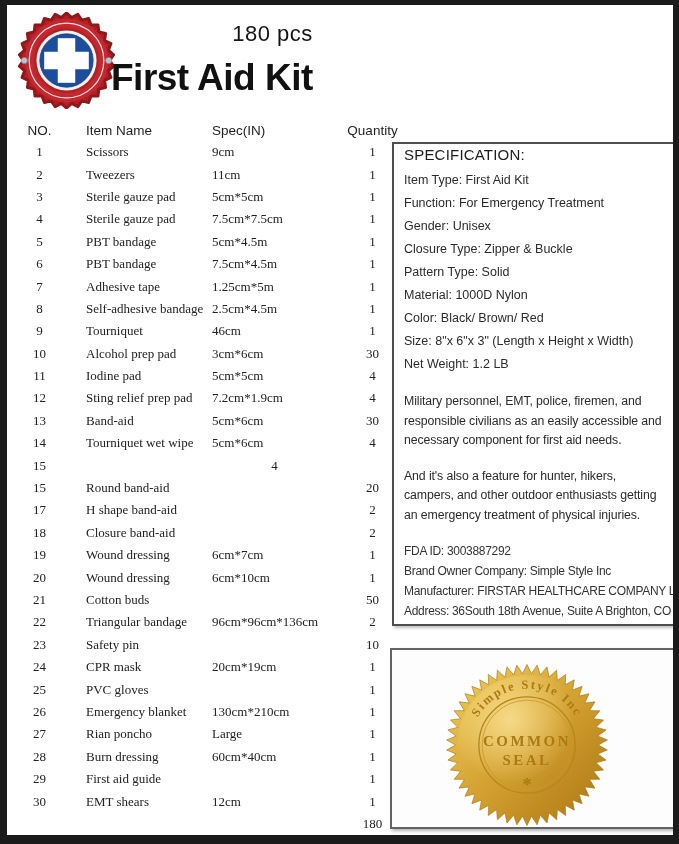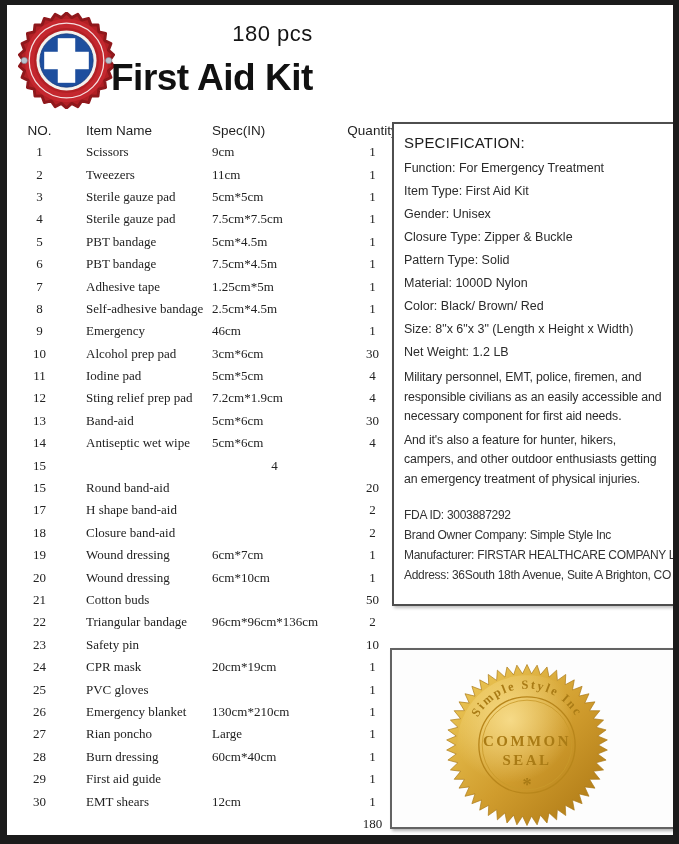--- a/index.html
+++ b/index.html
@@ -24,30 +24,30 @@
   .t-head,.t-row,.t-total{display:grid;grid-template-columns:45px 150px 125px 71px;align-items:center;}
   .t-head{height:22px;font-size:13.5px;color:#1f1f1f;font-family:"Liberation Sans",sans-serif;}
   .t-row,.t-total{height:22.4px;font-size:13px;font-family:"Liberation Serif",serif;color:#222;}
   .c-no{text-align:center;}
   .c-name{padding-left:24px;}
   .c-qty{text-align:center;}
   .h-name{padding-left:24px;}
   .h-qty{text-align:center;}
   
   .spec-panel{
-    position:absolute;left:385px;top:117px;width:287px;height:484px;
+    position:absolute;left:385px;top:137px;width:287px;height:484px;
     box-sizing:border-box;border:2px solid #4e4e4e;
     box-shadow:2px 2px 3px rgba(0,0,0,.25);
-    background:#fff;padding:8px 8px 8px 10px;overflow:hidden;
+    background:#fff;padding:0 8px 8px 10px;overflow:hidden;
     color:#2b2b2b;
   }
   .panel-heading{font-size:15px;font-weight:500;color:#1d1d1d;margin:2px 0 6px 0;letter-spacing:.2px;}
   .spec-line{font-size:12.5px;line-height:23px;white-space:nowrap;}
   .suitable-heading{margin-top:16px;}
-  .suitable-par{font-size:12.3px;line-height:19.5px;margin:4px 0 0 0;letter-spacing:-.1px;color:#2b2b2b;}
+  .suitable-par{font-size:12.3px;line-height:19.5px;margin:16px 0 0 0;letter-spacing:-.1px;color:#2b2b2b;}
   .legal{margin-top:16px;}
   .legal-line{font-size:12px;line-height:20px;white-space:nowrap;letter-spacing:-.3px;color:#333;}
   
   .seal-box{
     position:absolute;left:383px;top:643px;width:289px;height:181px;
     box-sizing:border-box;border:2px solid #636363;
     box-shadow:2px 2px 3px rgba(0,0,0,.3);
     background:#fdfdfd;
   }
   .seal-svg{position:absolute;left:52px;top:12px;width:166px;height:166px;}
@@ -137,21 +137,21 @@
 
     <div class="t-row">
       <div class="c-no">8</div>
       <div class="c-name">Self-adhesive bandage</div>
       <div class="c-spec">2.5cm*4.5m</div>
       <div class="c-qty">1</div>
     </div>
 
     <div class="t-row">
       <div class="c-no">9</div>
-      <div class="c-name">Emergency</div>
+      <div class="c-name">Tourniquet</div>
       <div class="c-spec">46cm</div>
       <div class="c-qty">1</div>
     </div>
 
     <div class="t-row">
       <div class="c-no">10</div>
       <div class="c-name">Alcohol prep pad</div>
       <div class="c-spec">3cm*6cm</div>
       <div class="c-qty">30</div>
     </div>
@@ -172,21 +172,21 @@
 
     <div class="t-row">
       <div class="c-no">13</div>
       <div class="c-name">Band-aid</div>
       <div class="c-spec">5cm*6cm</div>
       <div class="c-qty">30</div>
     </div>
 
     <div class="t-row">
       <div class="c-no">14</div>
-      <div class="c-name">Antiseptic wet wipe</div>
+      <div class="c-name">Tourniquet wet wipe</div>
       <div class="c-spec">5cm*6cm</div>
       <div class="c-qty">4</div>
     </div>
 
     <div class="t-row">
       <div class="c-no">15</div>
       <div class="c-spec"></div>
       <div class="c-qty">4</div>
     </div>
 
@@ -299,22 +299,22 @@
       <div></div>
         <div></div>
         <div></div>
       <div class="c-qty">180</div>
     </div>
   </div>
 
   <div class="spec-panel">
     <div class="panel-heading">SPECIFICATION:</div>
     <div>
+        <div class="spec-line">Item Type: First Aid Kit</div>
         <div class="spec-line">Function: For Emergency Treatment</div>
-        <div class="spec-line">Item Type: First Aid Kit</div>
         <div class="spec-line">Gender: Unisex</div>
         <div class="spec-line">Closure Type: Zipper &amp; Buckle</div>
         <div class="spec-line">Pattern Type: Solid</div>
         <div class="spec-line">Material: 1000D Nylon</div>
         <div class="spec-line">Color: Black/ Brown/ Red</div>
         <div class="spec-line">Size: 8"x 6"x 3" (Length x Height x Width)</div>
         <div class="spec-line">Net Weight: 1.2 LB</div>
       </div>
 
     <p class="suitable-par">Military personnel, EMT, police, firemen, and responsible civilians as an easily accessible and necessary component for first aid needs.</p>

